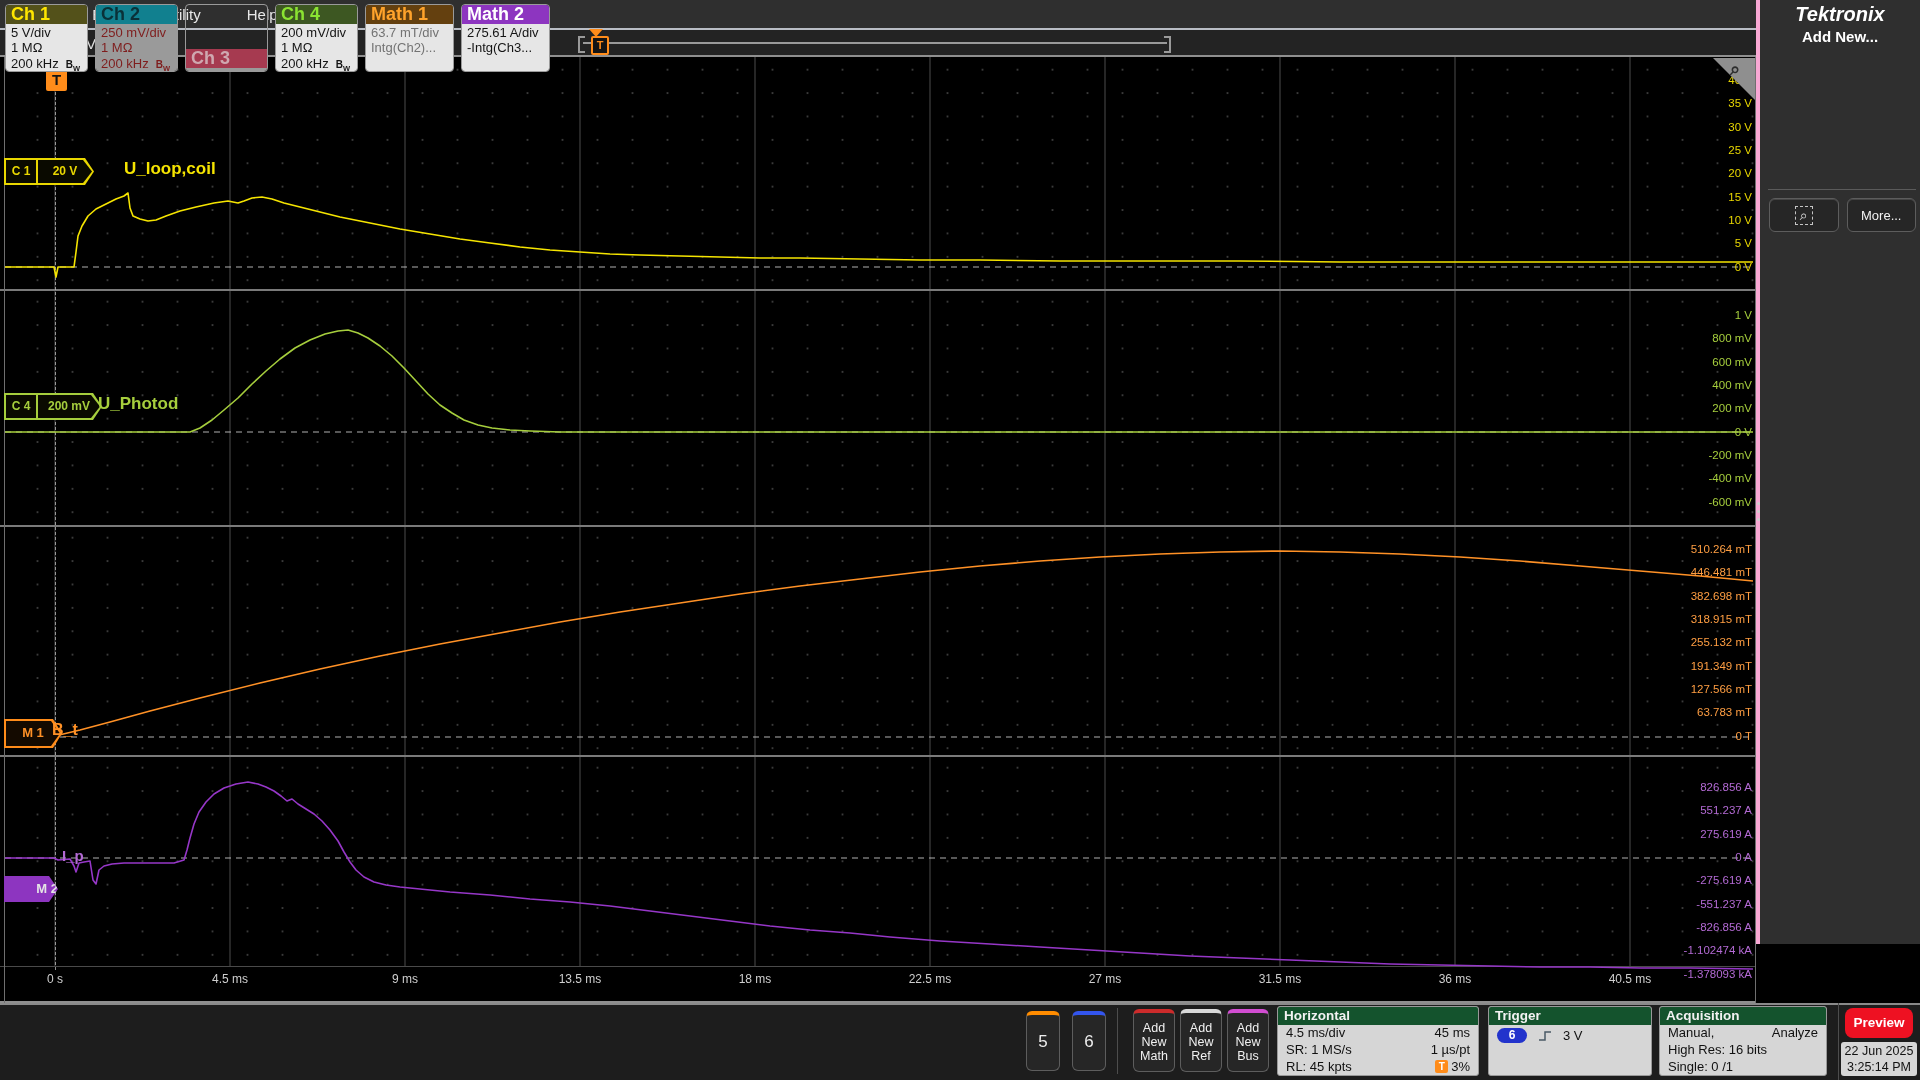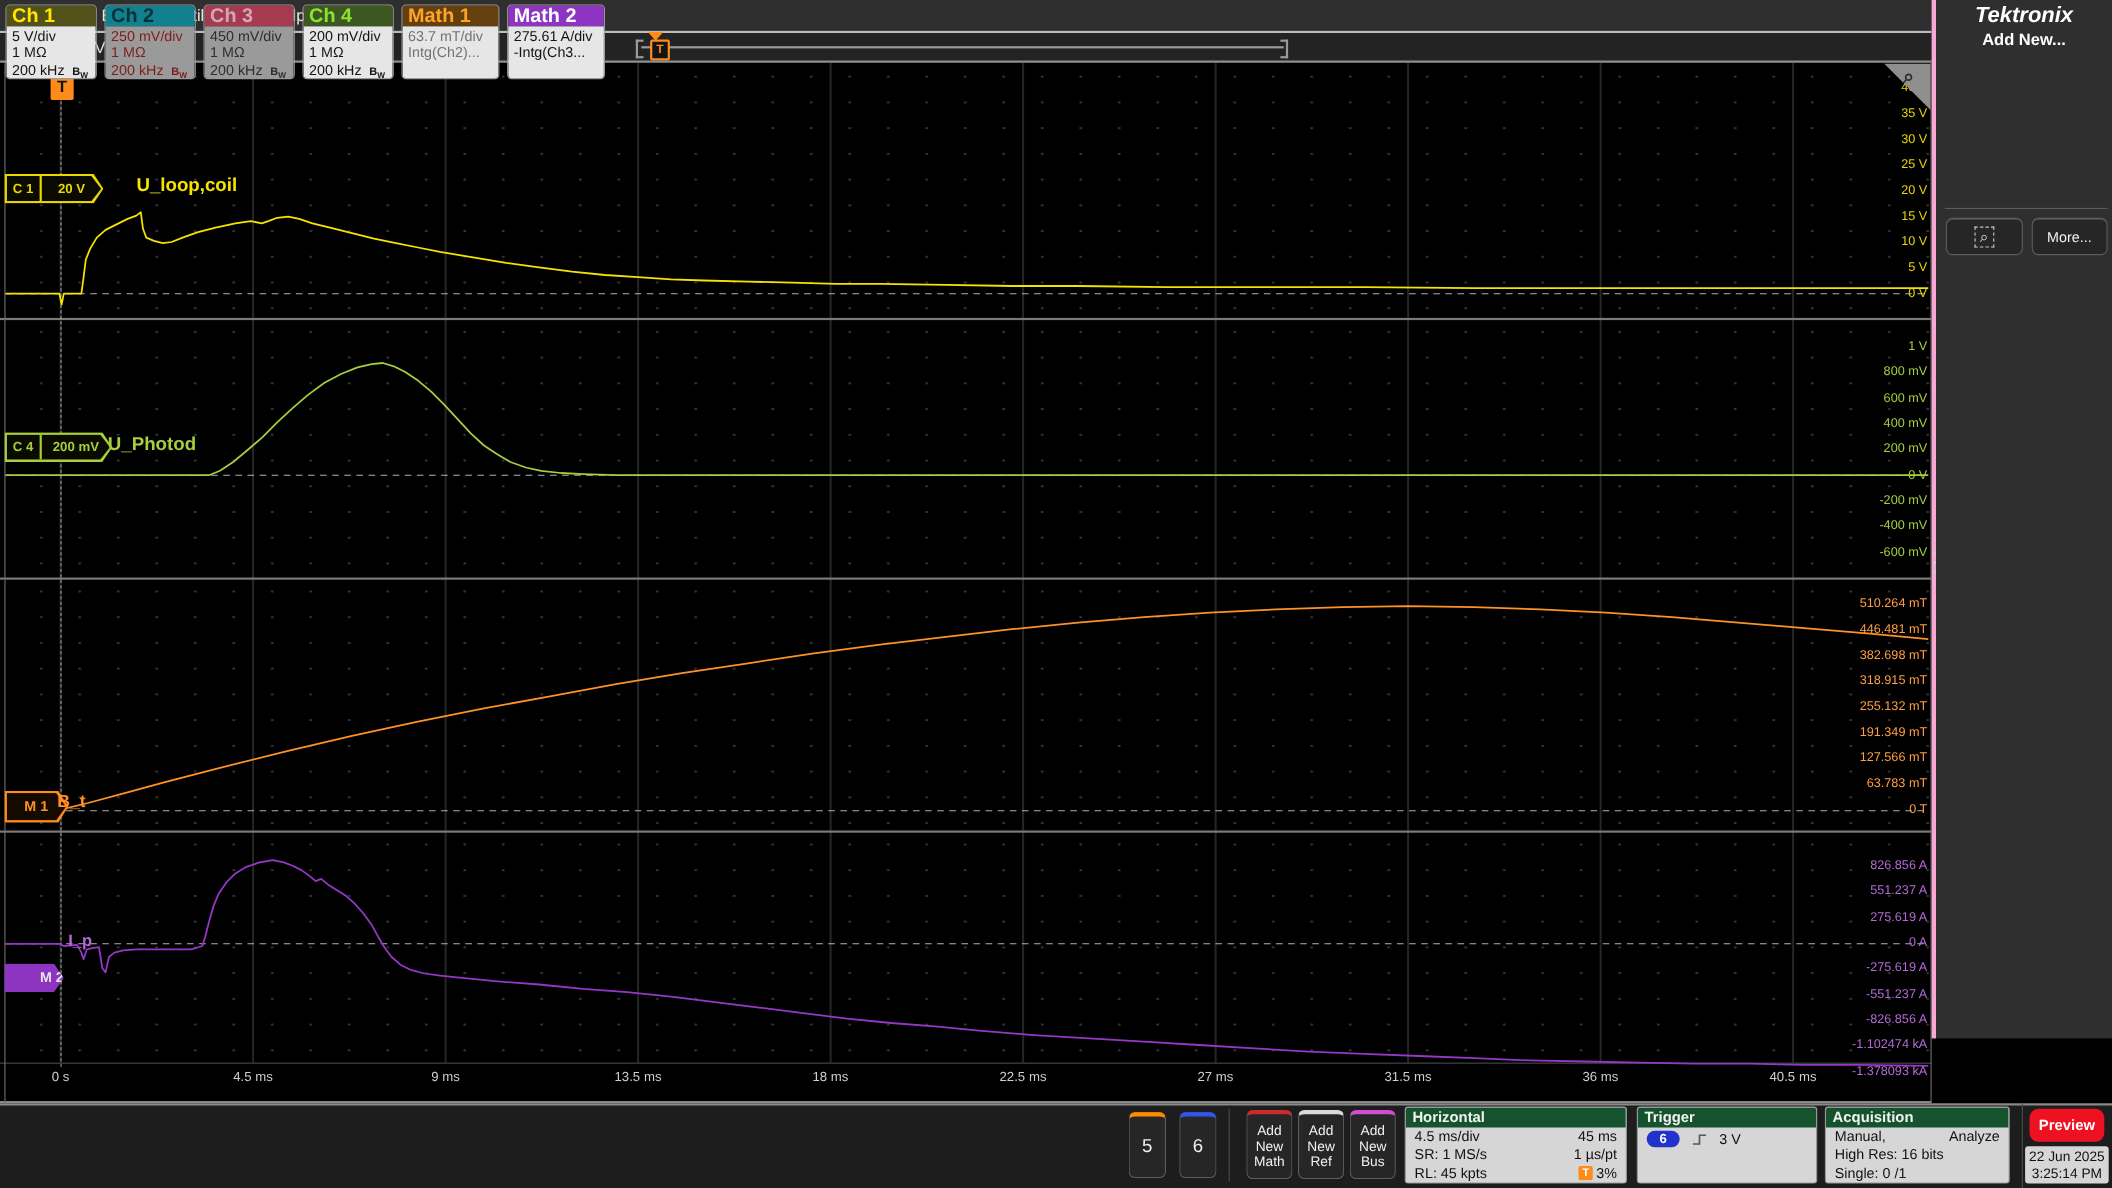--- a/index.html
+++ b/index.html
@@ -257,21 +257,21 @@
     </div>
     <div class="badge ch">
       <div class="bhdr" style="background: rgb(17, 128, 143); color: rgb(10, 49, 56);">Ch 2</div>
       <div class="bbody" style="background: rgb(154, 154, 154); color: #7f1d1d;">
         <div>250 mV/div</div>
         <div>1 MΩ</div>
         <div>200 kHz<span class="bw">B<sub>W</sub></span></div>
       </div>
     </div>
     <div class="badge ch">
-      <div class="bhdr" style="background: rgb(166, 58, 80); color: rgb(207, 168, 176);">Ch 3</div>
+      <div class="bhdr" style="background: rgb(166, 58, 80); color: rgb(207, 168, 176); margin-top: 44px;">Ch 3</div>
       <div class="bbody" style="background: rgb(154, 154, 154); color: rgb(46, 46, 46);">
         <div>450 mV/div</div>
         <div>1 MΩ</div>
         <div>200 kHz<span class="bw">B<sub>W</sub></span></div>
       </div>
     </div>
     <div class="badge ch">
       <div class="bhdr" style="background: rgb(61, 87, 34); color: rgb(139, 227, 50);">Ch 4</div>
       <div class="bbody" style="background: rgb(230, 230, 230); color: rgb(20, 20, 20);">
         <div>200 mV/div</div>

